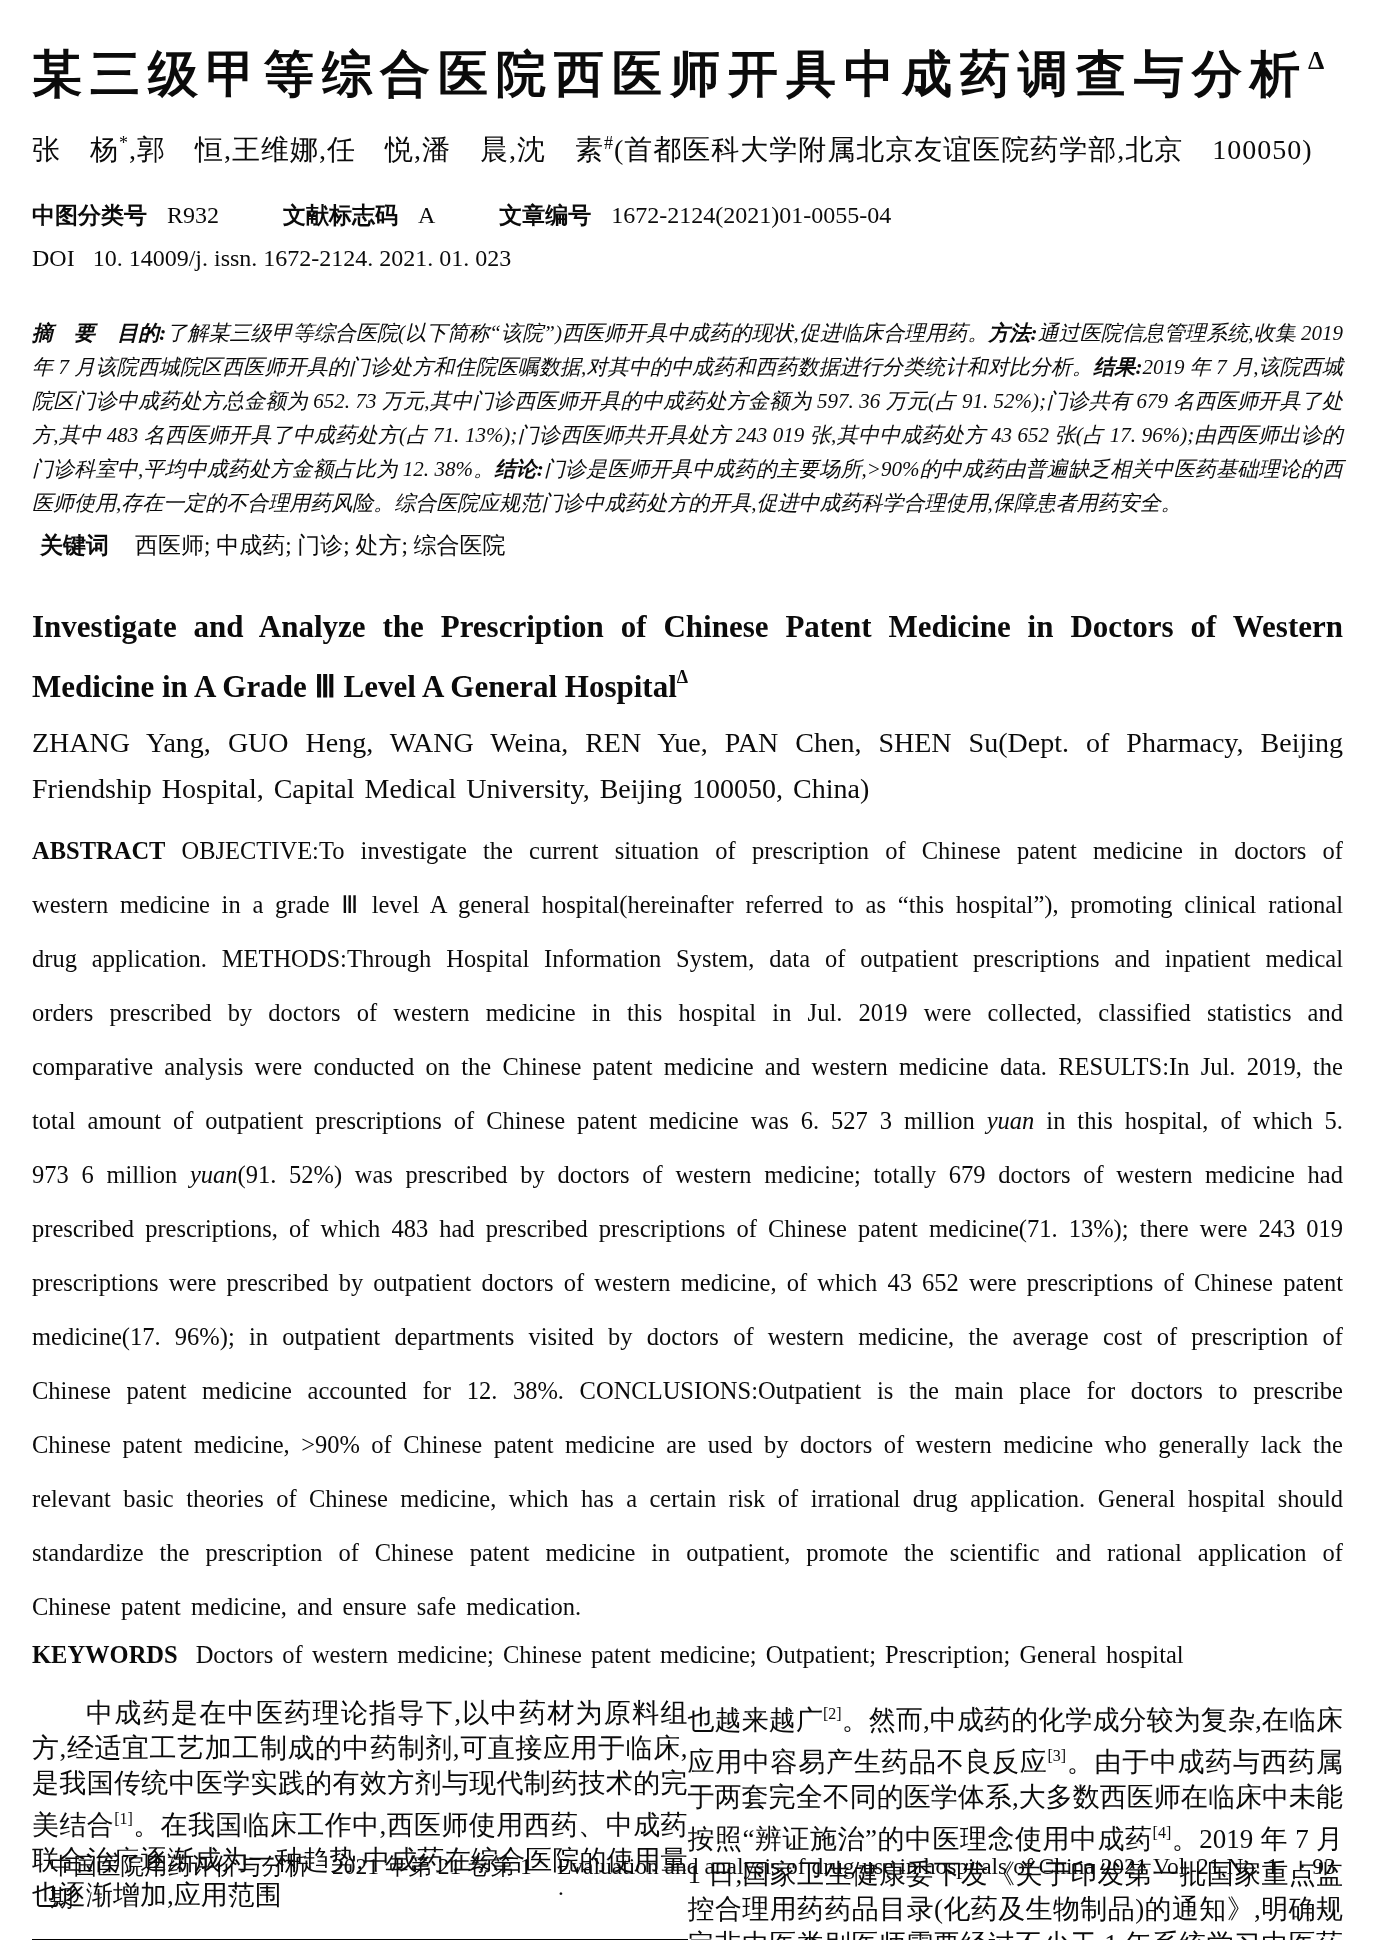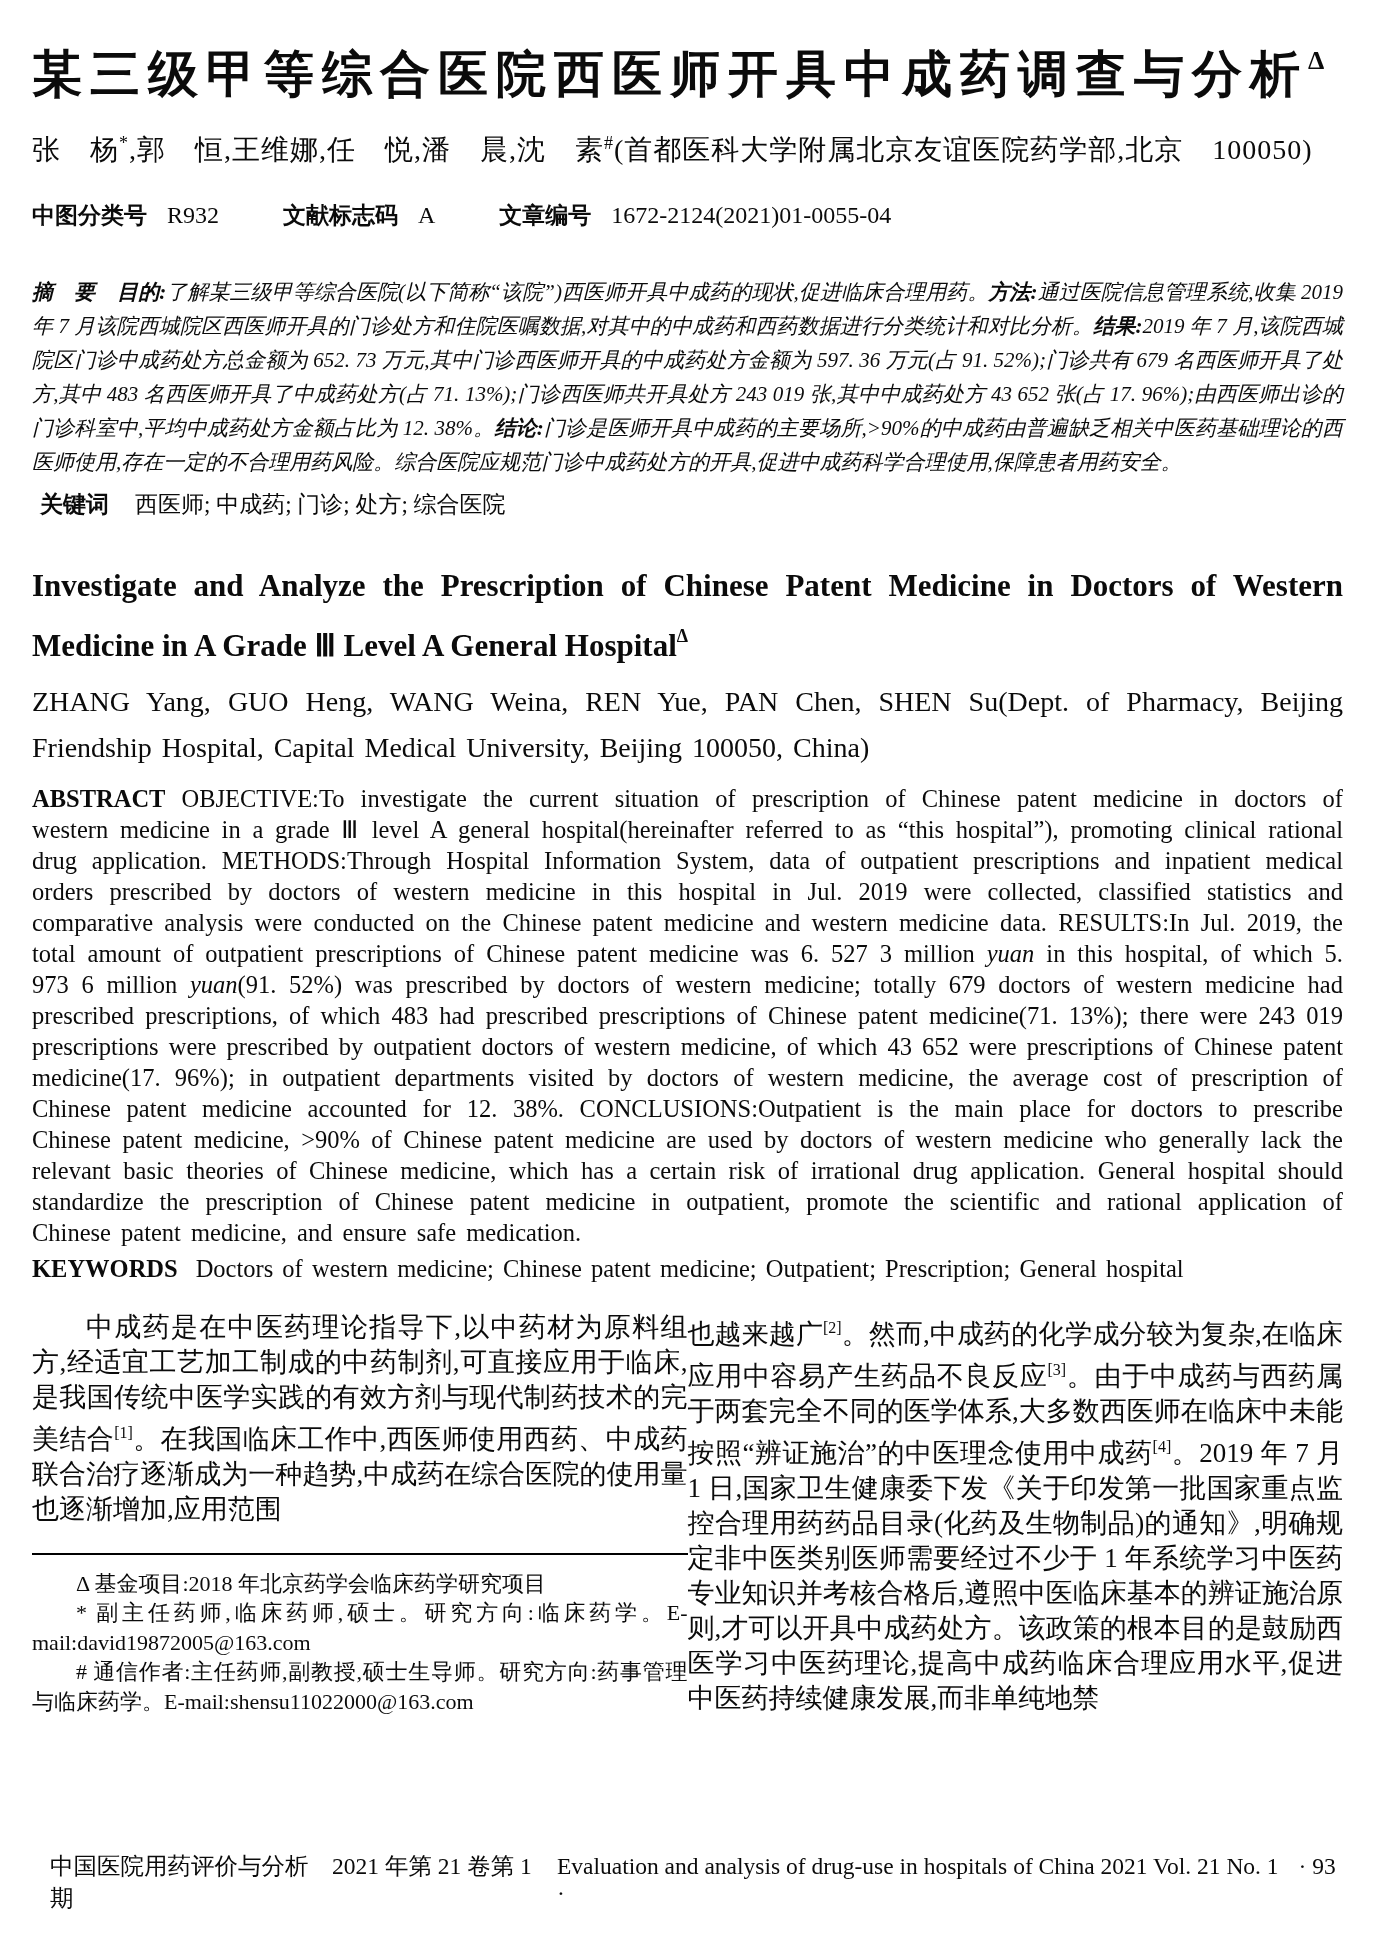--- a/index.html
+++ b/index.html
@@ -82,21 +82,21 @@
   .en-authors {
     margin: 8px 0 0 0;
     font-size: 28px;
     line-height: 46px;
     text-align: justify;
     word-spacing: 3px;
   }
   .en-abstract {
     margin: 12px 0 0 0;
     font-size: 24.5px;
-    line-height: 31px;
+    line-height: 54px;
     text-align: justify;
     word-spacing: 4px;
   }
   .en-abstract .en-abs-label { margin-right: 16px; }
   .en-keywords {
     margin: 2px 0 0 0;
     font-size: 24.5px;
     line-height: 37.5px;
     word-spacing: 3px;
   }
@@ -145,20 +145,21 @@
   <h1 class="title-zh"><span>某三级甲等综合医院西医师开具中成药调查与分析</span><sup>Δ</sup></h1>
 
   <p class="authors-zh"><span>张　杨</span><sup>*</sup><span>,郭　恒,王维娜,任　悦,潘　晨,沈　素</span><sup>#</sup><span>(首都医科大学附属北京友谊医院药学部,北京　100050)</span></p>
 
   <div class="meta-row">
     <span class="meta-item"><span class="meta-label">中图分类号</span><span>R932</span></span>
     <span class="meta-item"><span class="meta-label">文献标志码</span><span>A</span></span>
     <span class="meta-item"><span class="meta-label">文章编号</span><span>1672-2124(2021)01-0055-04</span></span>
   </div>
 
+  <div class="doi-row"><span class="doi-label">DOI</span><span>10. 14009/j. issn. 1672-2124. 2021. 01. 023</span></div>
 
   <p class="abstract-zh"><span class="hei abs-label">摘　要</span><span class="zh-b">目的:</span><span>了解某三级甲等综合医院(以下简称“该院”)西医师开具中成药的现状,促进临床合理用药。</span><span class="zh-b">方法:</span><span>通过医院信息管理系统,收集 2019 年 7 月该院西城院区西医师开具的门诊处方和住院医嘱数据,对其中的中成药和西药数据进行分类统计和对比分析。</span><span class="zh-b">结果:</span><span>2019 年 7 月,该院西城院区门诊中成药处方总金额为 652. 73 万元,其中门诊西医师开具的中成药处方金额为 597. 36 万元(占 91. 52%);门诊共有 679 名西医师开具了处方,其中 483 名西医师开具了中成药处方(占 71. 13%);门诊西医师共开具处方 243 019 张,其中中成药处方 43 652 张(占 17. 96%);由西医师出诊的门诊科室中,平均中成药处方金额占比为 12. 38%。</span><span class="zh-b">结论:</span><span>门诊是医师开具中成药的主要场所,&gt;90%的中成药由普遍缺乏相关中医药基础理论的西医师使用,存在一定的不合理用药风险。综合医院应规范门诊中成药处方的开具,促进中成药科学合理使用,保障患者用药安全。</span></p>
 
   <p class="keywords-zh"><span class="hei kw-label">关键词</span><span>西医师; 中成药; 门诊; 处方; 综合医院</span></p>
 
   <div class="en-block">
     <h2 class="en-title"><span>Investigate and Analyze the Prescription of Chinese Patent Medicine in Doctors of Western Medicine in A Grade Ⅲ Level A General Hospital</span><sup>Δ</sup></h2>
     <p class="en-authors">ZHANG Yang, GUO Heng, WANG Weina, REN Yue, PAN Chen, SHEN Su(Dept. of Pharmacy, Beijing Friendship Hospital, Capital Medical University, Beijing 100050, China)</p>
     <p class="en-abstract"><b class="en-abs-label">ABSTRACT</b><span>OBJECTIVE:To investigate the current situation of prescription of Chinese patent medicine in doctors of western medicine in a grade Ⅲ level A general hospital(hereinafter referred to as “this hospital”), promoting clinical rational drug application. METHODS:Through Hospital Information System, data of outpatient prescriptions and inpatient medical orders prescribed by doctors of western medicine in this hospital in Jul. 2019 were collected, classified statistics and comparative analysis were conducted on the Chinese patent medicine and western medicine data. RESULTS:In Jul. 2019, the total amount of outpatient prescriptions of Chinese patent medicine was 6. 527 3 million </span><i>yuan</i><span> in this hospital, of which 5. 973 6 million </span><i>yuan</i><span>(91. 52%) was prescribed by doctors of western medicine; totally 679 doctors of western medicine had prescribed prescriptions, of which 483 had prescribed prescriptions of Chinese patent medicine(71. 13%); there were 243 019 prescriptions were prescribed by outpatient doctors of western medicine, of which 43 652 were prescriptions of Chinese patent medicine(17. 96%); in outpatient departments visited by doctors of western medicine, the average cost of prescription of Chinese patent medicine accounted for 12. 38%. CONCLUSIONS:Outpatient is the main place for doctors to prescribe Chinese patent medicine, &gt;90% of Chinese patent medicine are used by doctors of western medicine who generally lack the relevant basic theories of Chinese medicine, which has a certain risk of irrational drug application. General hospital should standardize the prescription of Chinese patent medicine in outpatient, promote the scientific and rational application of Chinese patent medicine, and ensure safe medication.</span></p>
     <p class="en-keywords"><b class="en-kw-label">KEYWORDS</b><span>Doctors of western medicine; Chinese patent medicine; Outpatient; Prescription; General hospital</span></p>

